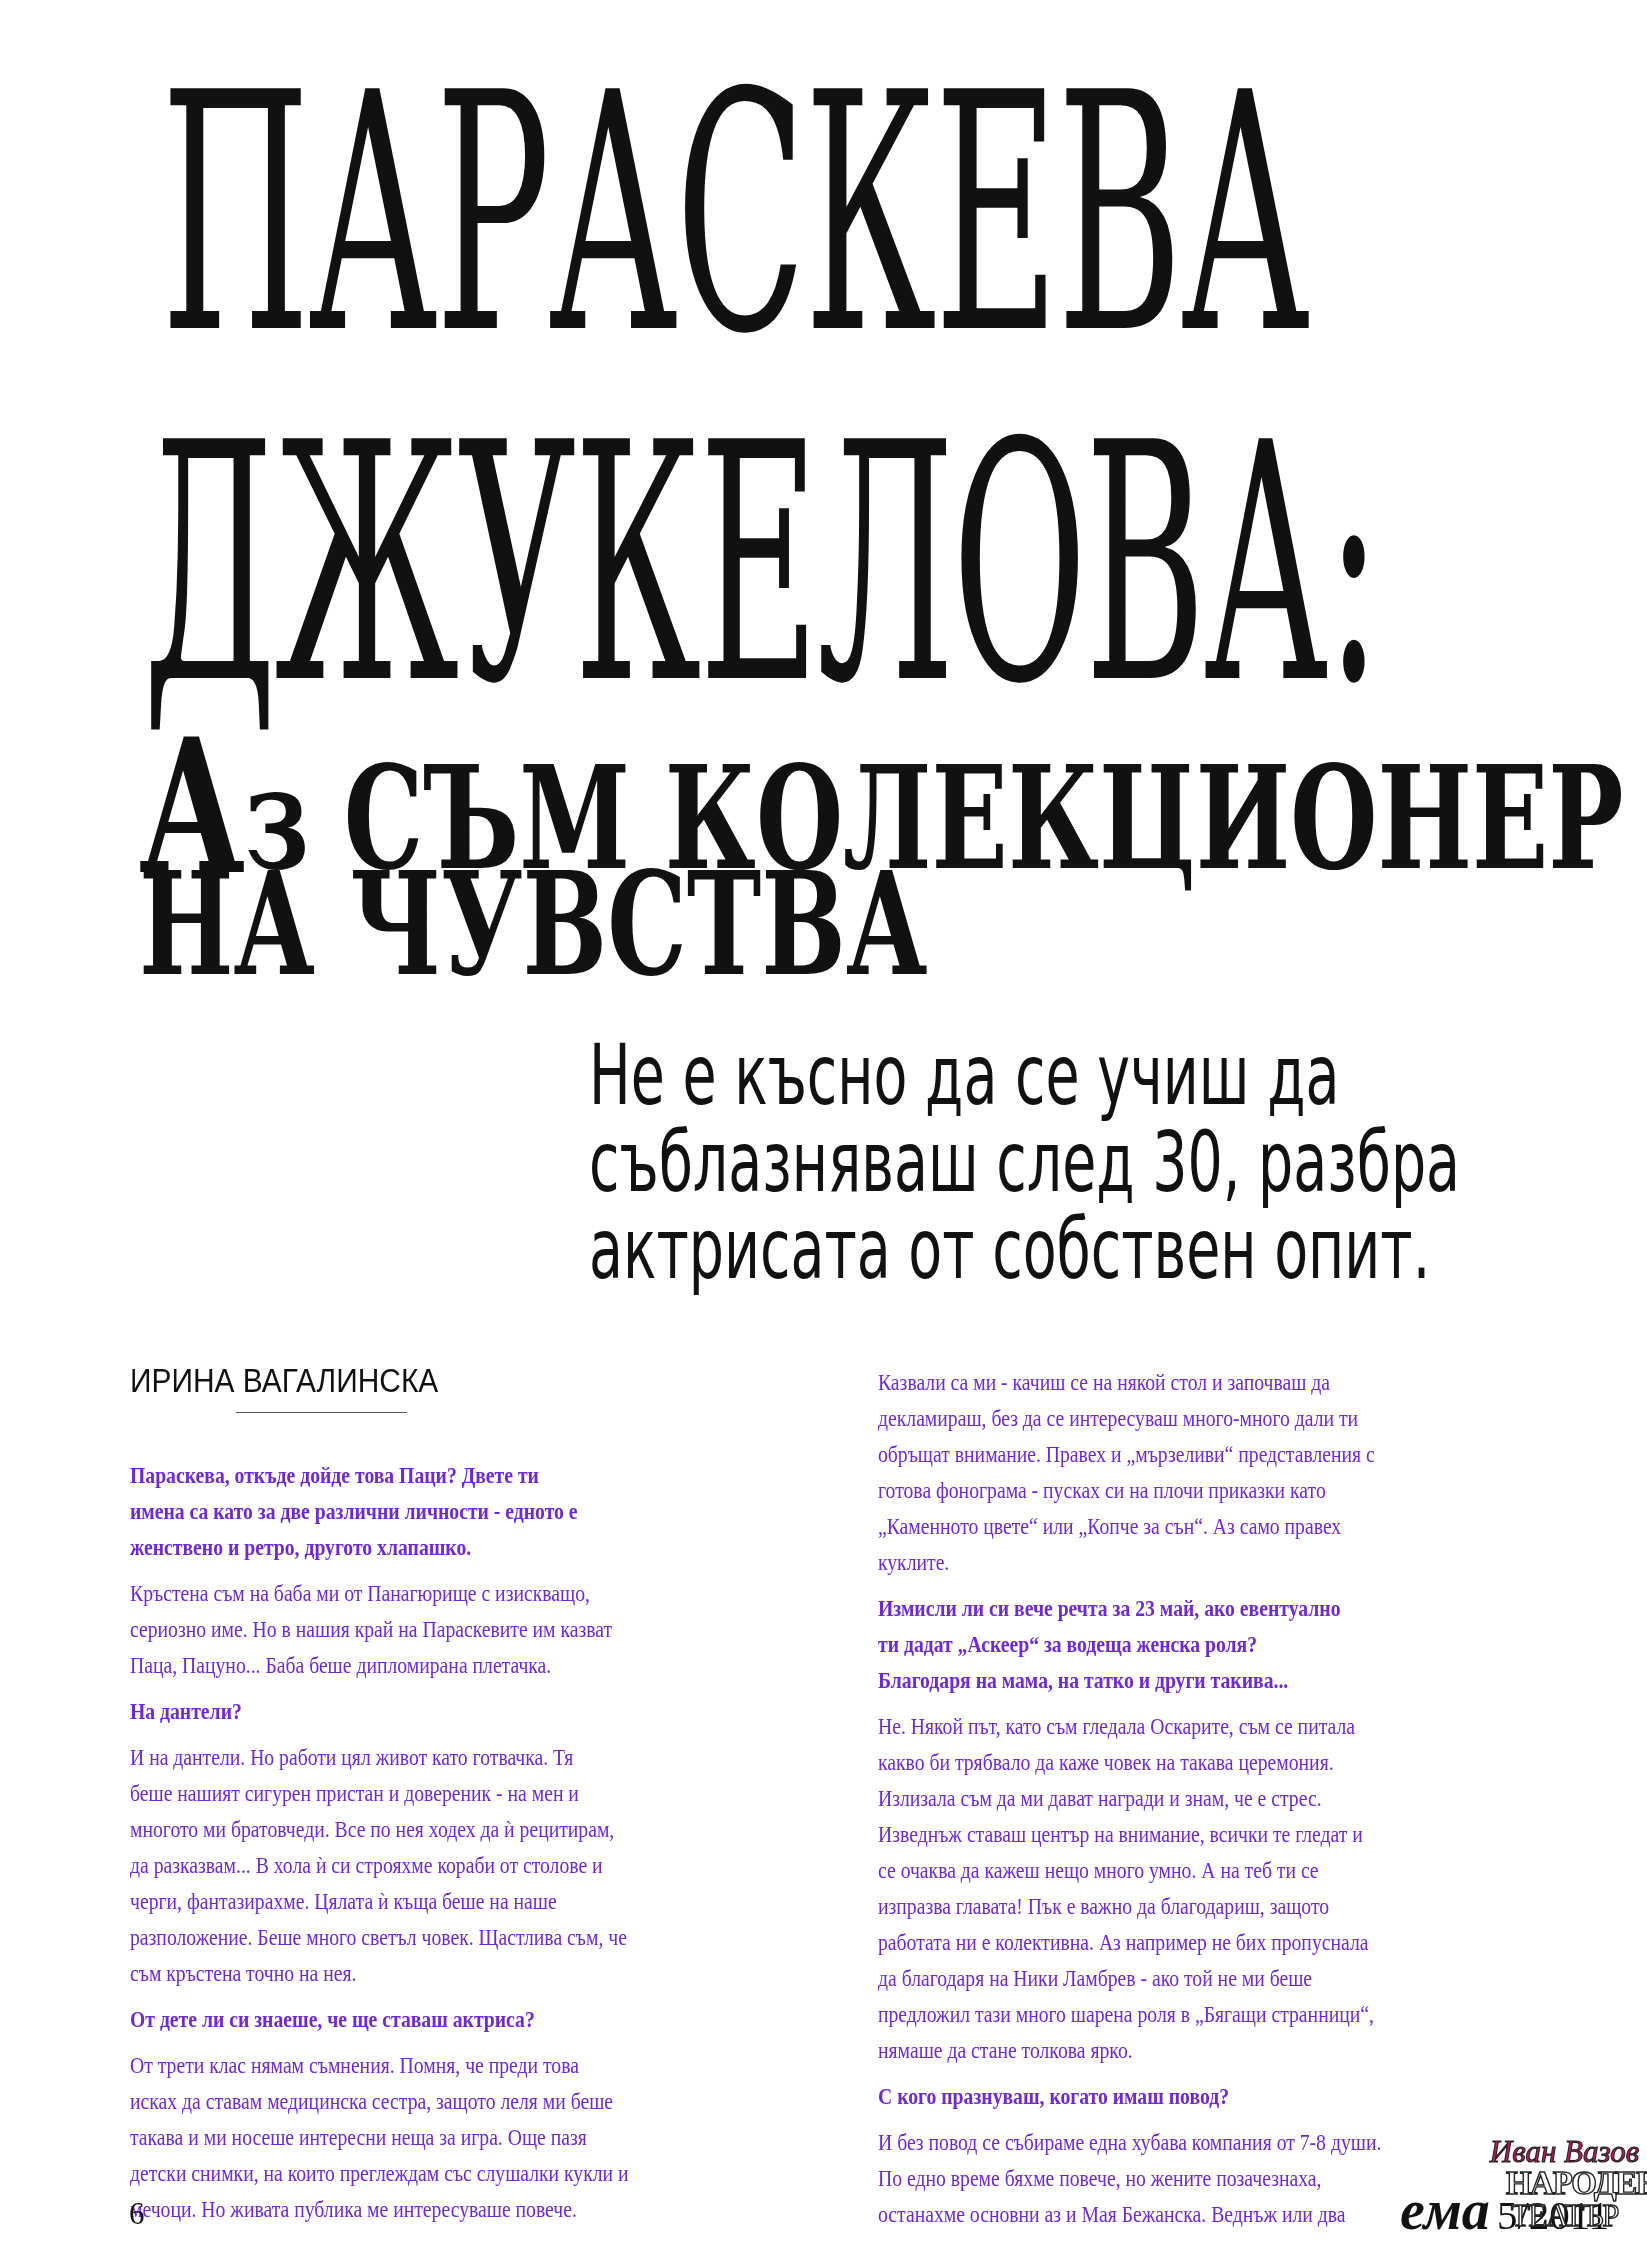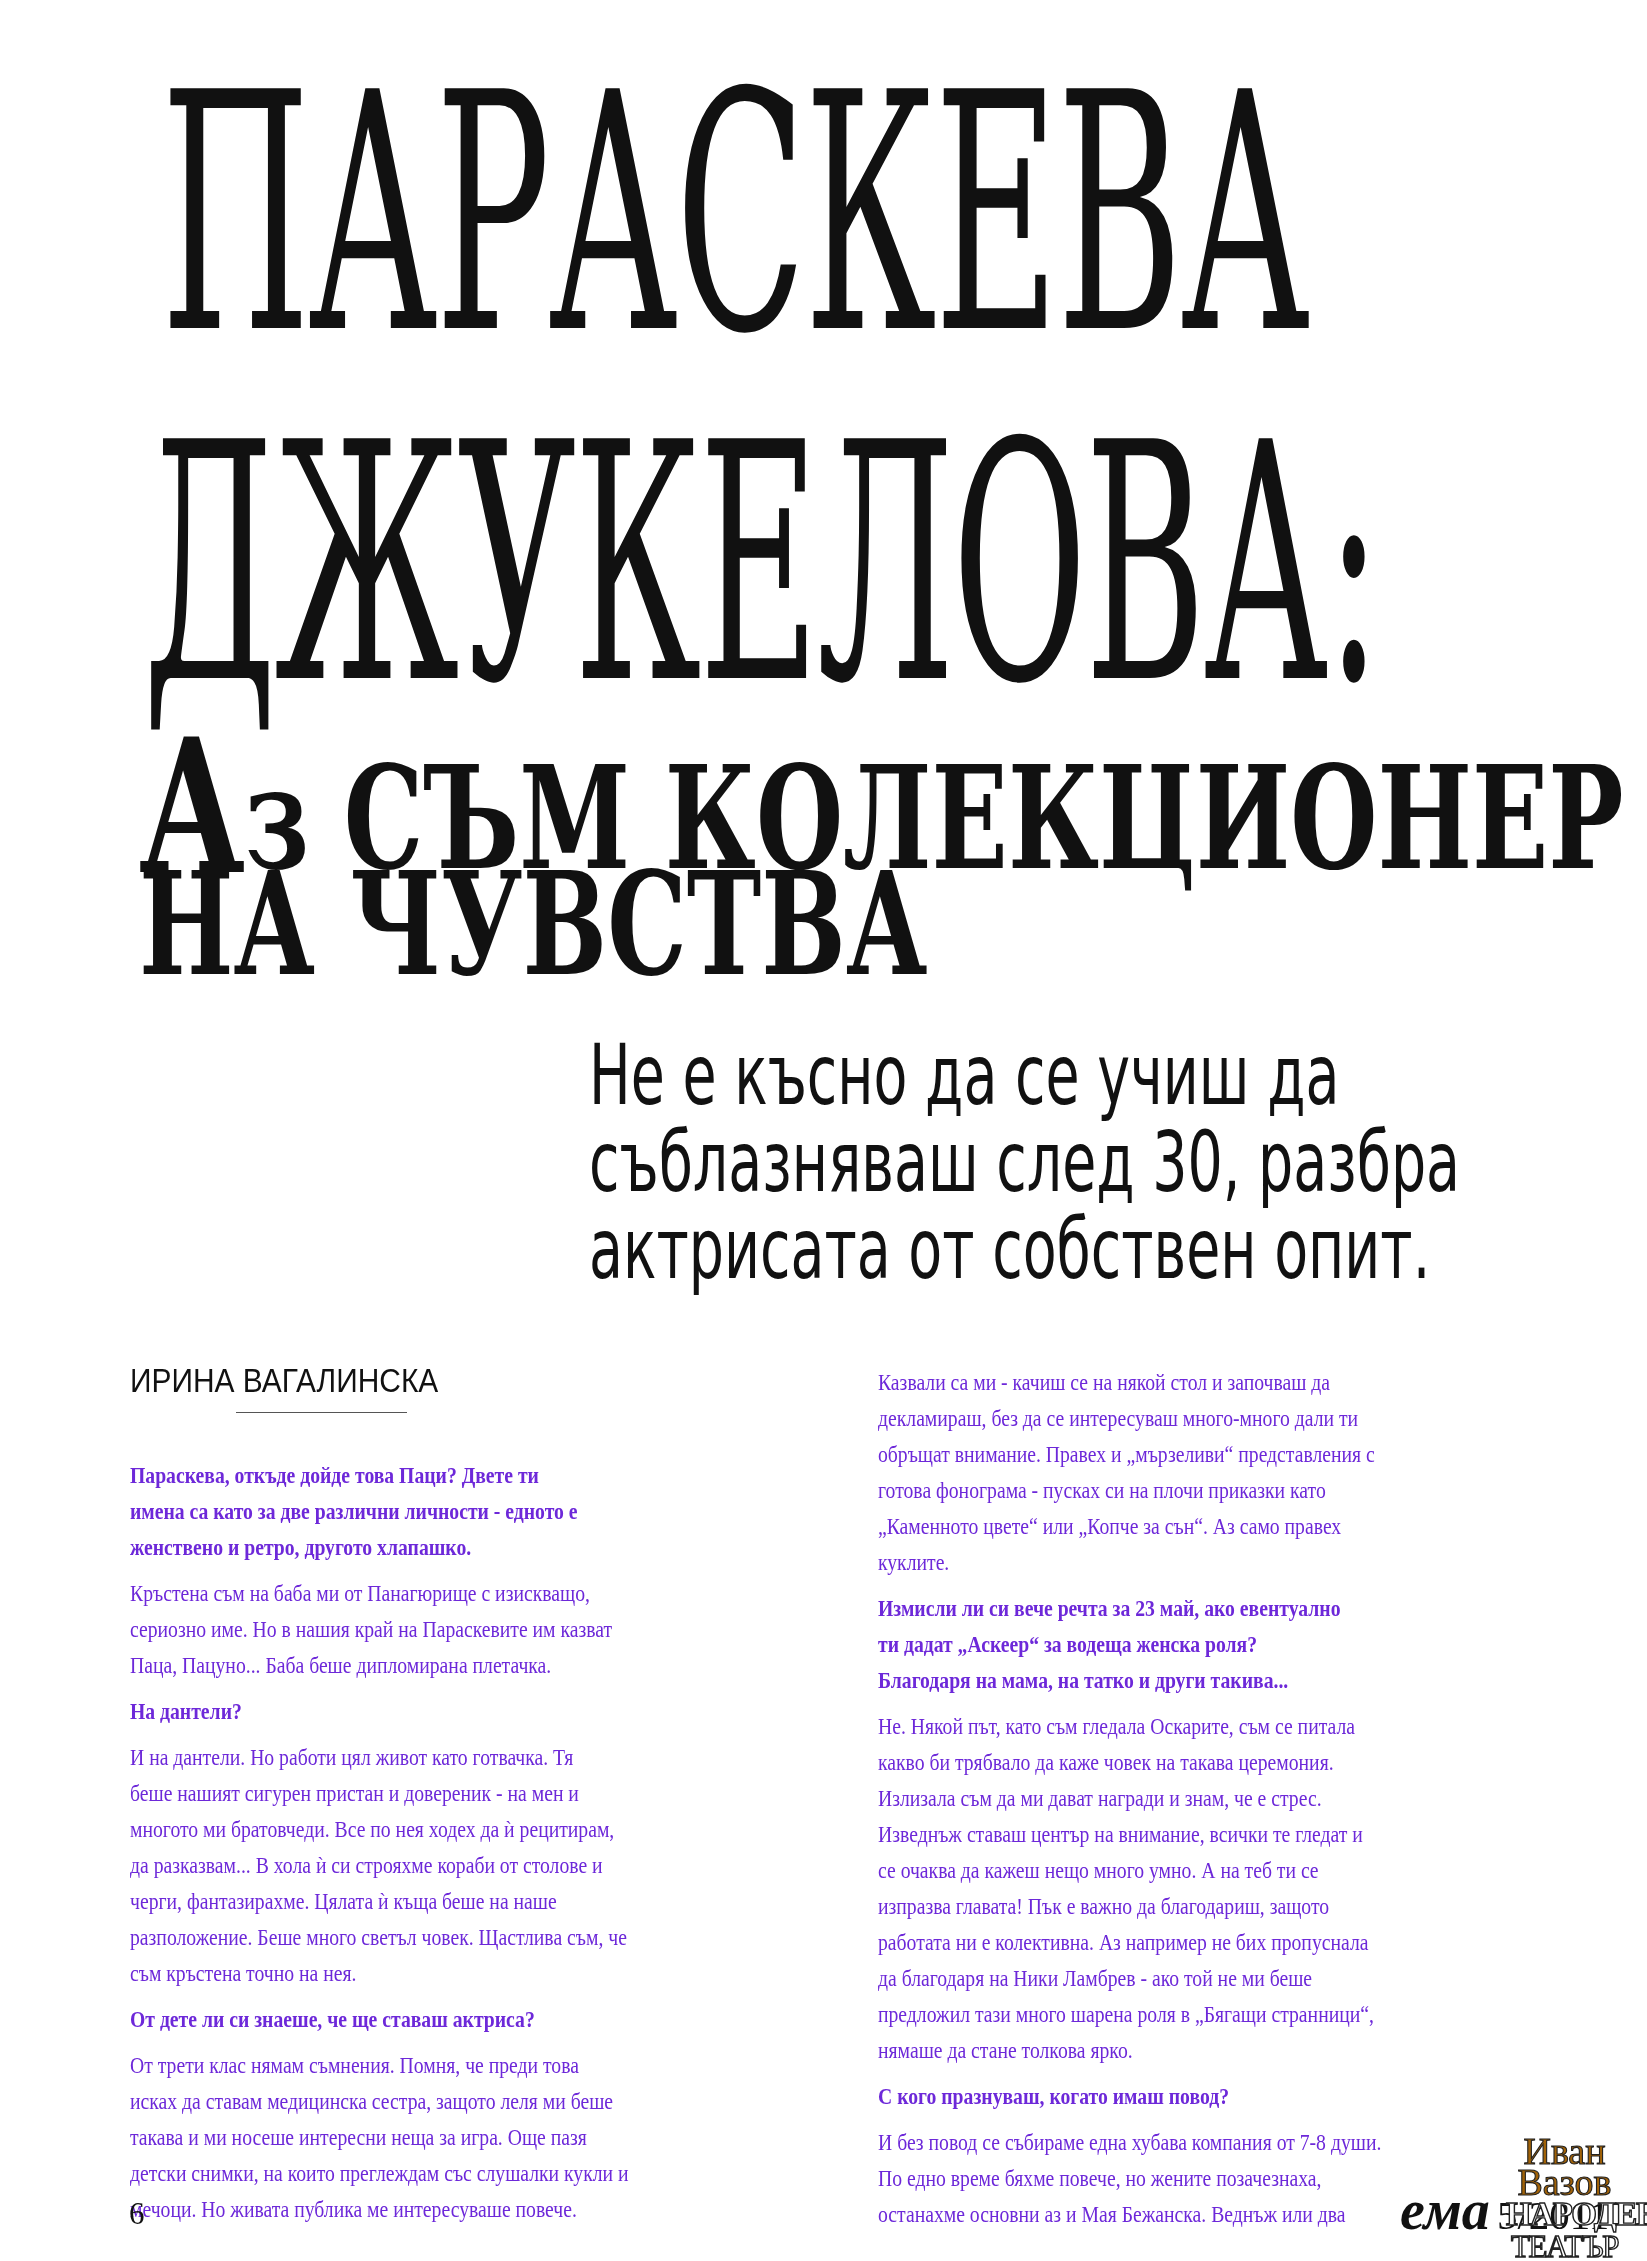--- a/index.html
+++ b/index.html
@@ -77,21 +77,21 @@
     white-space: nowrap;
   }
   #magazine-footer .issue { font-style: normal; font-weight: normal; font-size: 41px; margin-left: 7.1px; }
 
   #stamp {
     left: 1486px; top: 2136px; width: 157px; text-align: center;
     font-family: "Liberation Serif", "DejaVu Serif", serif;
     color: #fff;
     -webkit-text-stroke: 1.4px #222;
   }
-  #stamp .sig { font-size: 38px; -webkit-text-stroke: 1.1px #222; color: #a16207; line-height: 31px; }
+  #stamp .sig { font-style: italic; font-size: 31px; -webkit-text-stroke: 1.1px #222; color: #be185d; line-height: 31px; }
   #stamp .w1 { font-size: 33px; font-weight: bold; line-height: 33px; letter-spacing: -1.4px; margin-left: 20px; }
   #stamp .w2 { font-size: 31px; font-weight: normal; line-height: 31px; letter-spacing: -1.4px; }
 </style>
 </head>
 <body>
 
 <div id="title1" class="abs title-line">ПАРАСКЕВА</div>
 <div id="title2" class="abs title-line">ДЖУКЕЛОВА:</div>
 
 <div id="headline1" class="abs headline"><span class="big-a">А</span><span>з СЪМ КОЛЕКЦИОНЕР</span></div>

